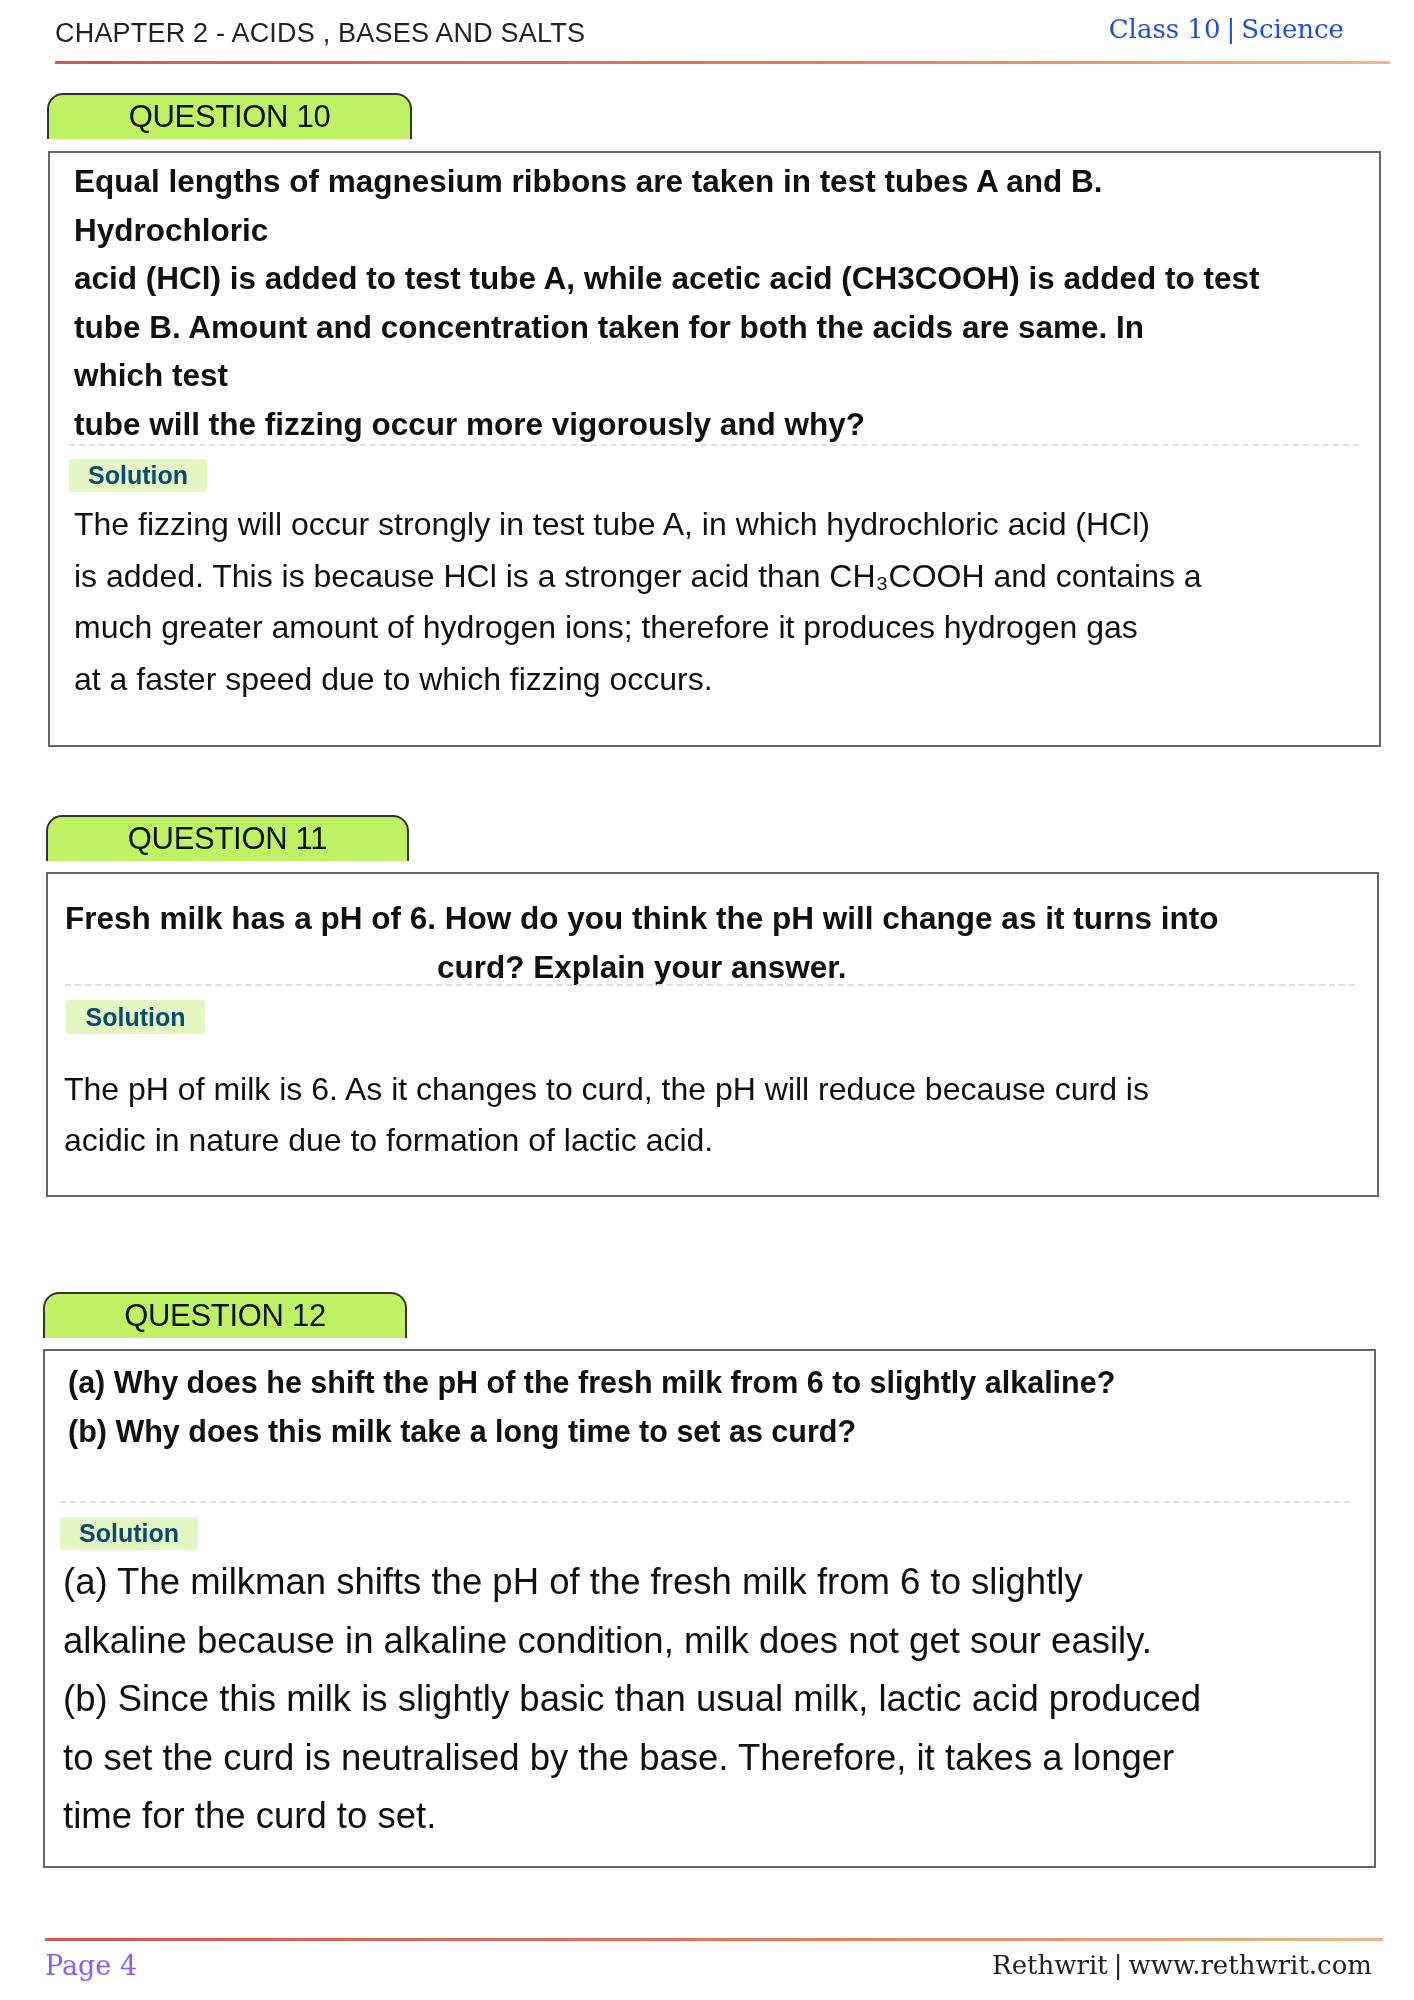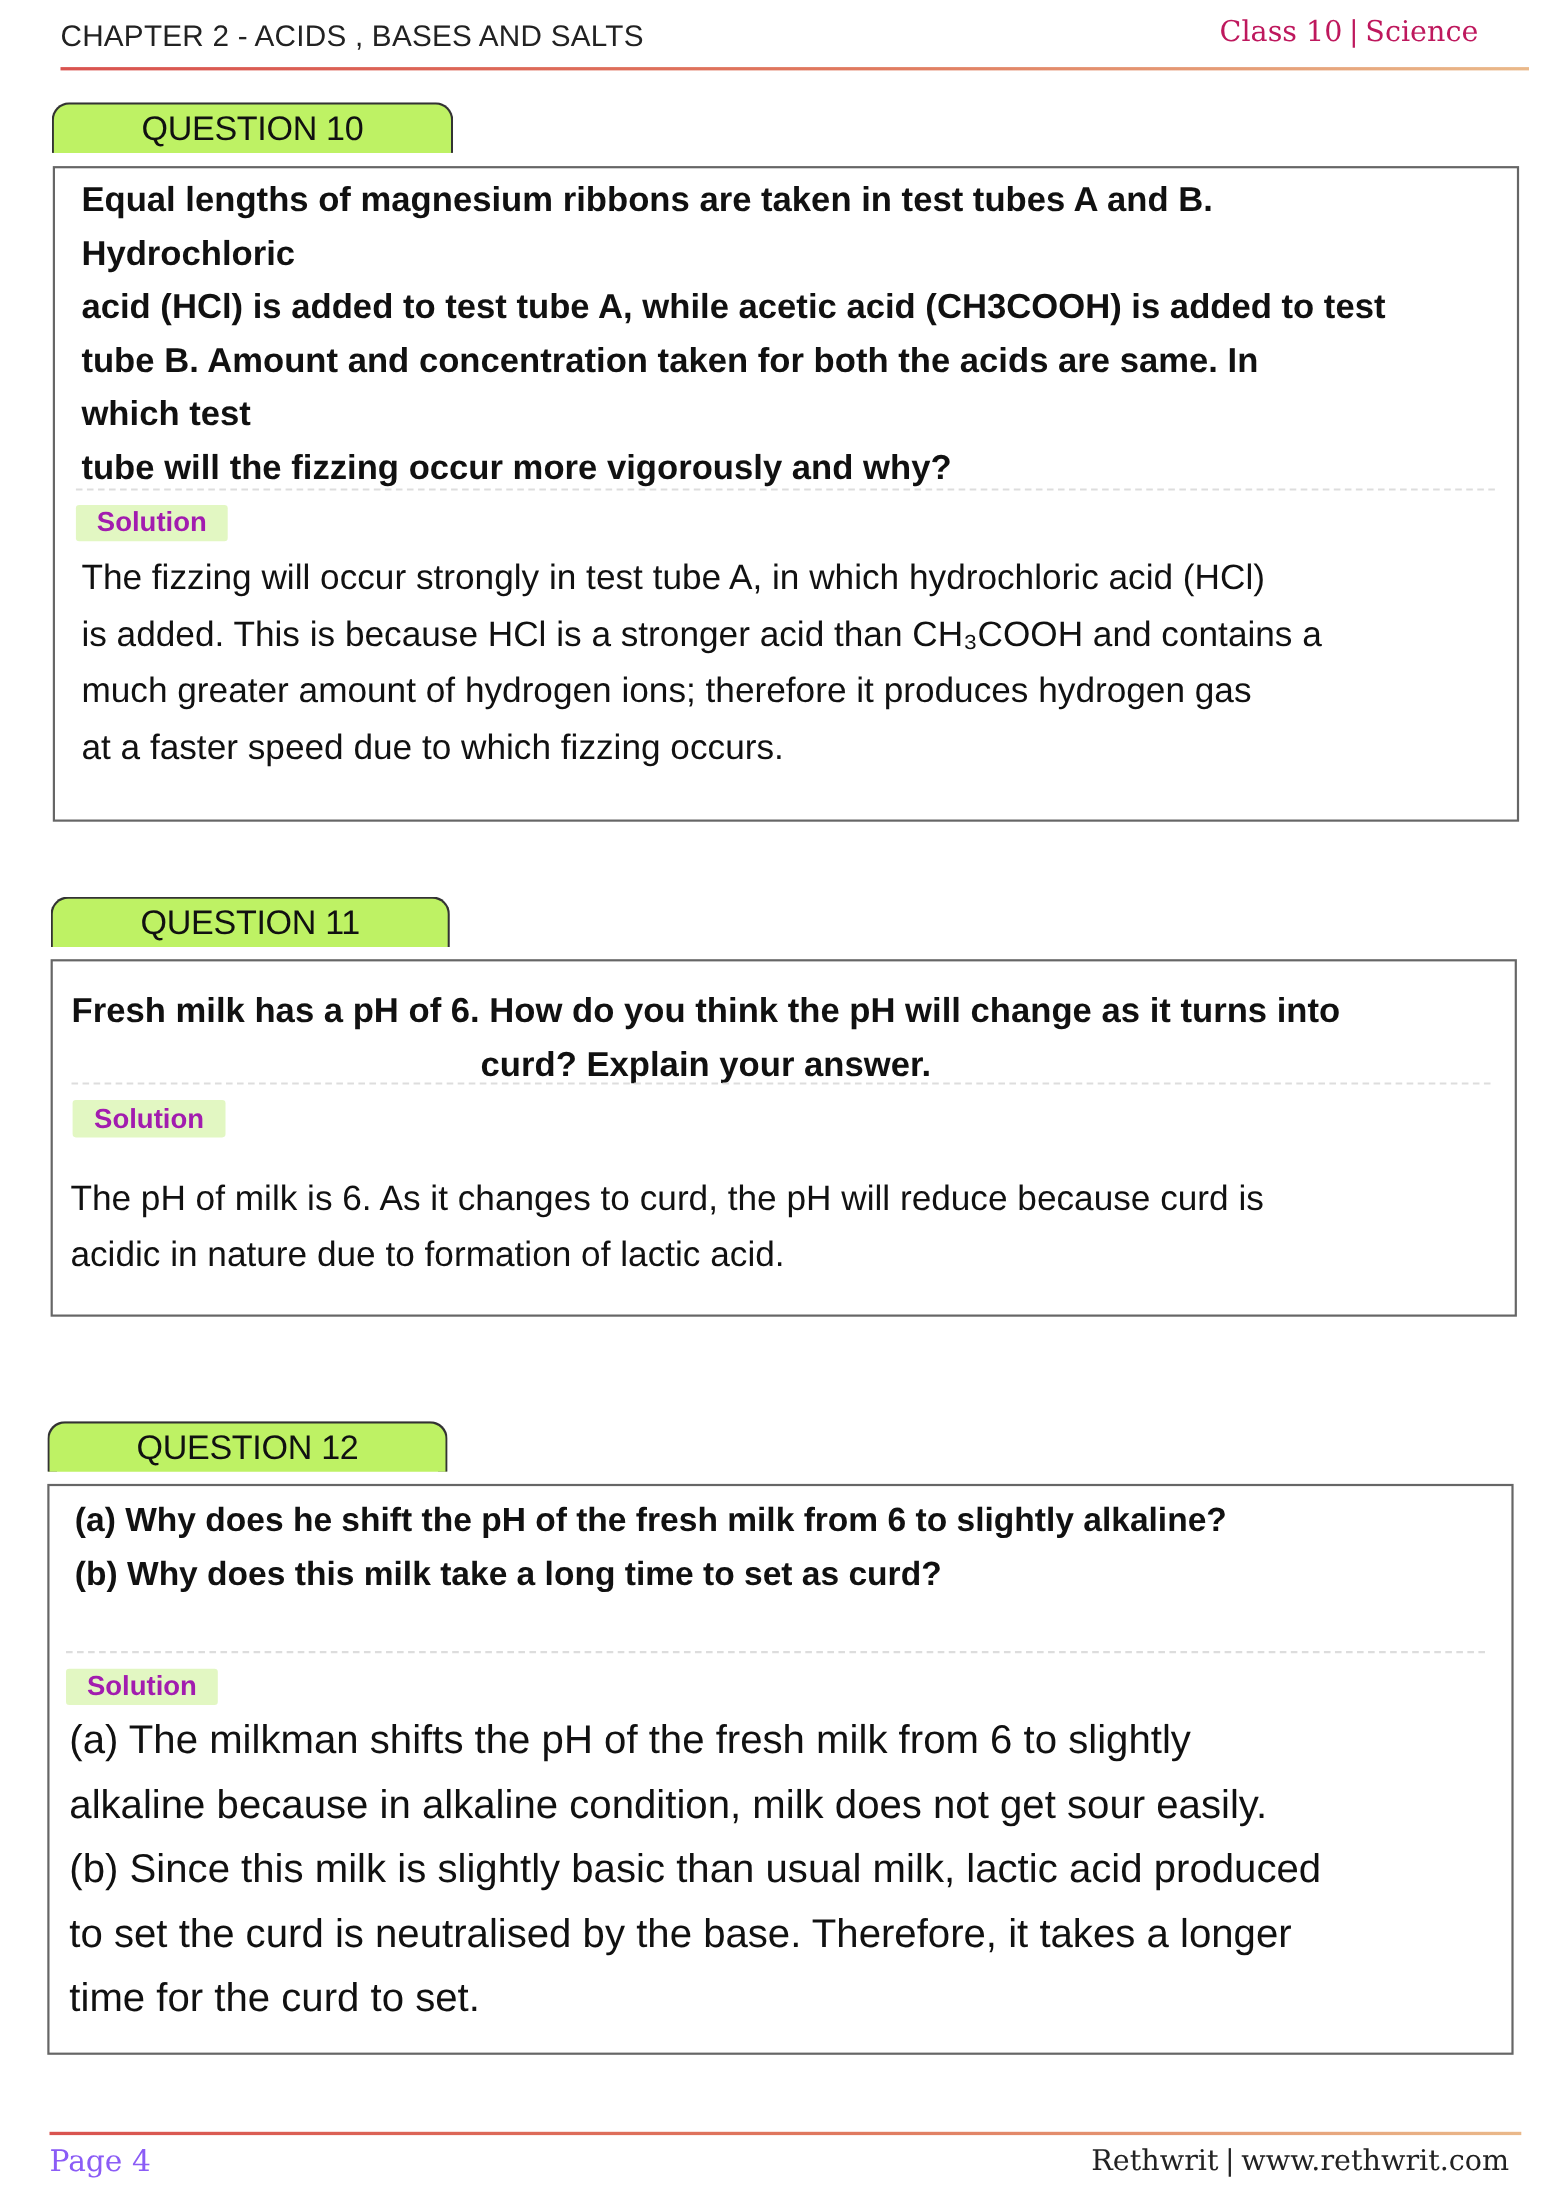--- a/index.html
+++ b/index.html
@@ -7,21 +7,21 @@
       width: 1414px; height: 2000px; position: relative; overflow: hidden;
       font-family: "DejaVu Sans", "Liberation Sans", sans-serif; color: #111;
     }
     .hdr-left {
       position: absolute; left: 55px; top: 18px;
       font-family: Liberation Sans, sans-serif; font-size: 27px; color: #222;
       letter-spacing: 0.2px;
     }
     .hdr-right {
       position: absolute; right: 70px; top: 14px;
-      font-family: "DejaVu Serif", "Liberation Serif", serif; font-size: 26px; color: #be185d;
+      font-family: "DejaVu Serif", "Liberation Serif", serif; font-size: 26px; color: #1d4ed8;
     }
     .hdr-right .sep, .ftr-right .sep { display: inline-block; margin: 0 6px; }
     .rule {
       position: absolute; height: 3px;
       background: linear-gradient(90deg, #d9534f 0%, #e07a5f 55%, #eab98a 100%);
     }
     .rule.top { left: 55px; width: 1335px; top: 61px; }
     .rule.bottom { left: 45px; width: 1338px; top: 1938px; }
 
     .tab {
@@ -39,21 +39,21 @@
       position: absolute; font-weight: bold; color: #111;
       font-family: "Liberation Sans", "DejaVu Sans", sans-serif;
     }
     .qtext div { white-space: nowrap; }
     .dash {
       position: absolute; height: 0; border-top: 2px dashed #ddd;
     }
     .badge {
       position: absolute; background: #e2f7c2; border-radius: 3px;
       font-family: "Liberation Sans", sans-serif; font-weight: bold; font-size: 25px;
-      color: #a21caf; display: flex; align-items: center; justify-content: center;
+      color: #0c4a6e; display: flex; align-items: center; justify-content: center;
       box-sizing: border-box;
     }
     .atext {
       position: absolute; color: #111;
       font-family: "Liberation Sans", "DejaVu Sans", sans-serif;
     }
     .atext div { white-space: nowrap; }
 
     .ftr-left {
       position: absolute; left: 45px; top: 1950px;

